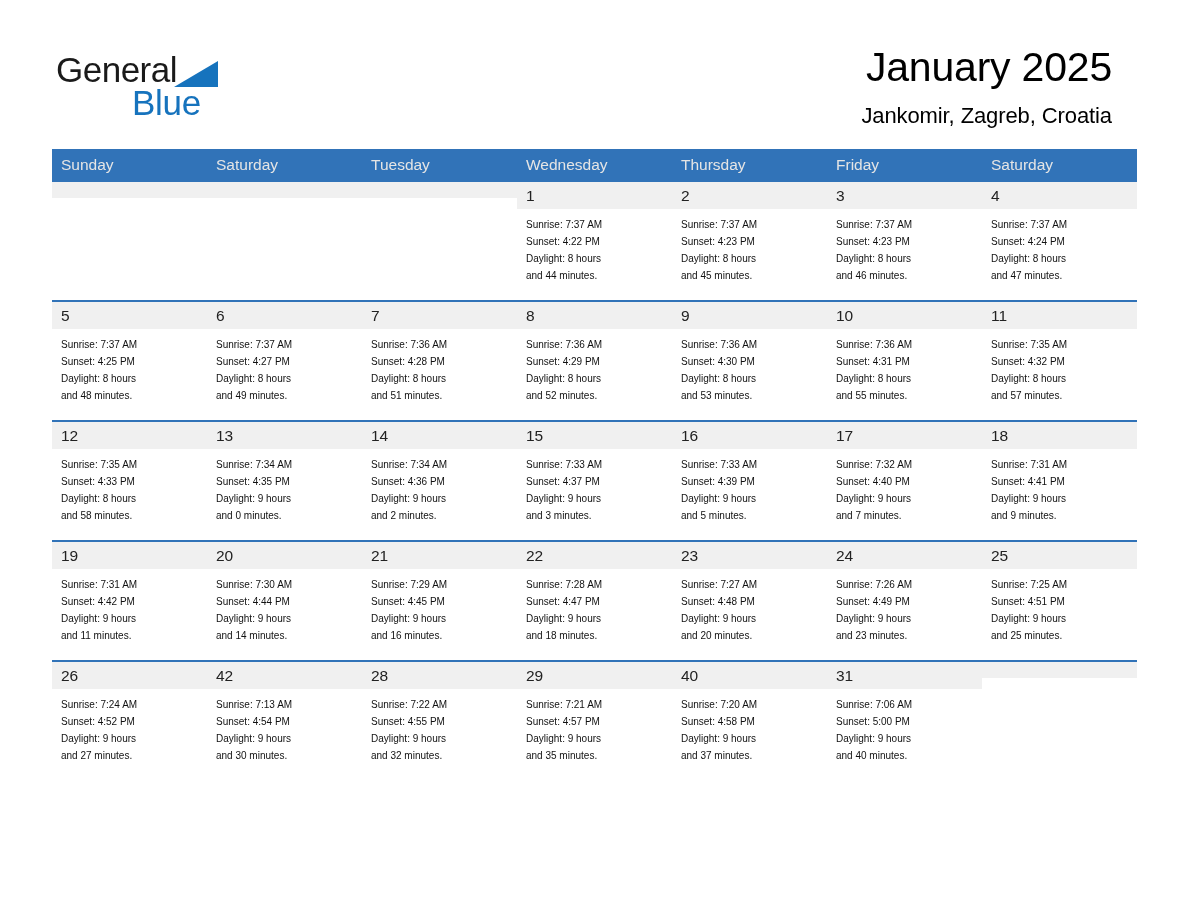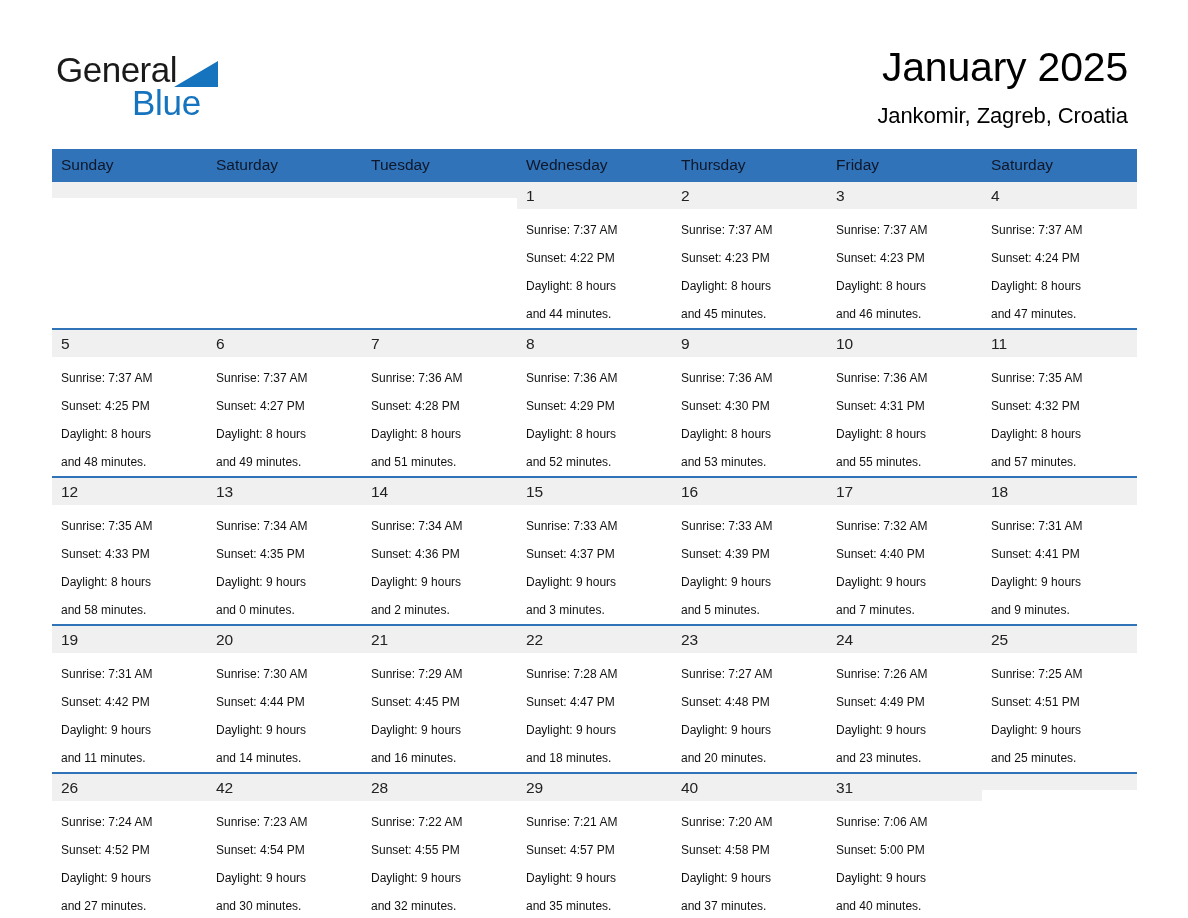--- a/index.html
+++ b/index.html
@@ -19,21 +19,21 @@
     width: 1188px;
     height: 918px;
     box-sizing: border-box;
   }
 
   
   .top {
     display: flex;
     align-items: flex-start;
     justify-content: space-between;
-    padding: 44px 60px 0 56px;
+    padding: 44px 76px 0 56px;
     box-sizing: border-box;
   }
   .logo {
     position: relative;
     width: 260px;
     height: 78px;
     padding-top: 8px;
     box-sizing: border-box;
   }
   .logo-general {
@@ -83,21 +83,21 @@
     margin: 20px 52px 0 52px;
     width: 1085px;
   }
   table.cal {
     border-collapse: collapse;
     width: 1085px;
     table-layout: fixed;
   }
   table.cal th {
     background: #3173b8;
-    color: #0f172a;
+    color: #e5e5e5;
     font-weight: normal;
     font-size: 15.5px;
     text-align: left;
     padding: 6px 0 7px 9px;
     height: 20px;
     border: none;
   }
   td.daycell {
     vertical-align: top;
     padding: 0;
@@ -115,22 +115,22 @@
     padding: 5px 0 5px 9px;
     line-height: 1.1;
     min-height: 16px;
     box-sizing: border-box;
   }
   .daynum.empty {
     color: transparent;
   }
   .dayinfo {
     padding: 7px 8px 0 9px;
-    font-size: 12px;
-    line-height: 28px;
+    font-size: 10px;
+    line-height: 17px;
     color: #111;
     white-space: pre-line;
   }
 </style>
 </head>
 <body>
 
 <div class="page">
 
   <div class="top">
@@ -361,21 +361,21 @@
           <tr>
             <td class="daycell">
               <div class="daynum">26</div>
               <div class="dayinfo">Sunrise: 7:24 AM
 Sunset: 4:52 PM
 Daylight: 9 hours
 and 27 minutes.</div>
             </td>
             <td class="daycell">
               <div class="daynum">42</div>
-              <div class="dayinfo">Sunrise: 7:23 AM
+              <div class="dayinfo">Sunrise: 7:13 AM
 Sunset: 4:54 PM
 Daylight: 9 hours
 and 30 minutes.</div>
             </td>
             <td class="daycell">
               <div class="daynum">28</div>
               <div class="dayinfo">Sunrise: 7:22 AM
 Sunset: 4:55 PM
 Daylight: 9 hours
 and 32 minutes.</div>

